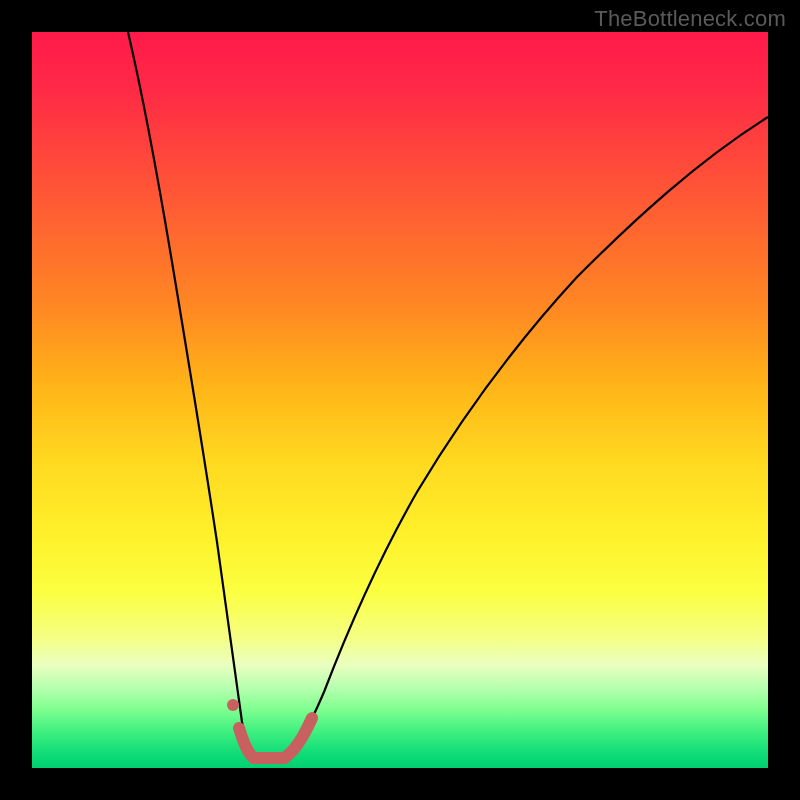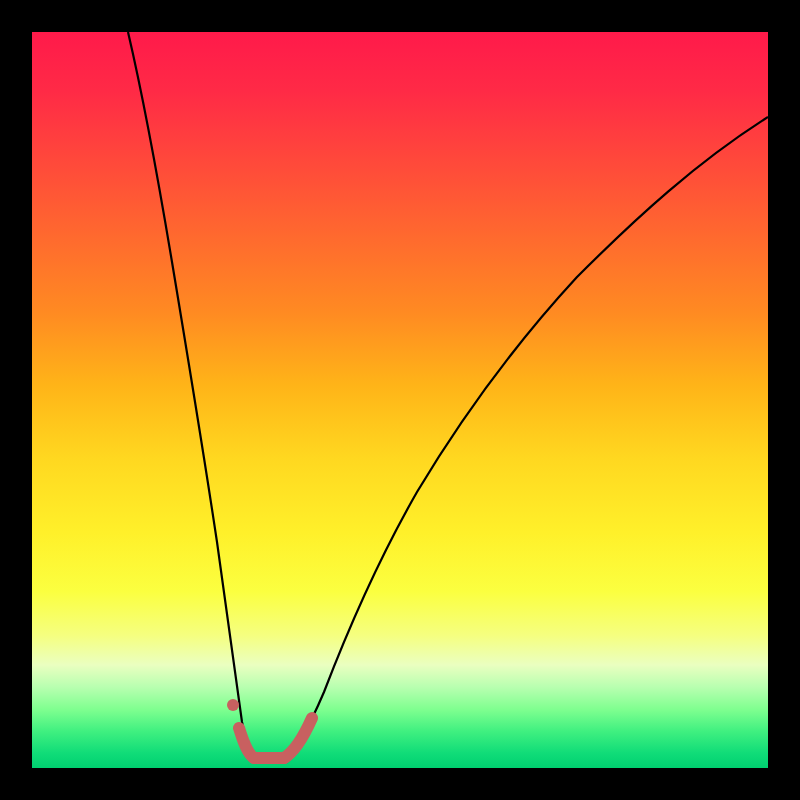--- a/index.html
+++ b/index.html
@@ -67,20 +67,21 @@
     color: #5a5a5a;
     font-size: 22px;
     font-weight: 400;
     letter-spacing: 0.2px;
   }
 </style>
 </head>
 <body>
 
 <div class="frame">
+  <div class="watermark">TheBottleneck.com</div>
   <div class="plot">
     <div class="gradient-bg"></div>
     <svg class="curve-svg" viewBox="0 0 736 736" preserveAspectRatio="none">
 
       <path d="M 96 0
                C 110 60, 125 140, 140 230
                C 155 320, 170 410, 185 510
                C 195 580, 203 640, 210 690
                C 214 710, 218 722, 222 726
                C 228 730, 240 730, 252 726

